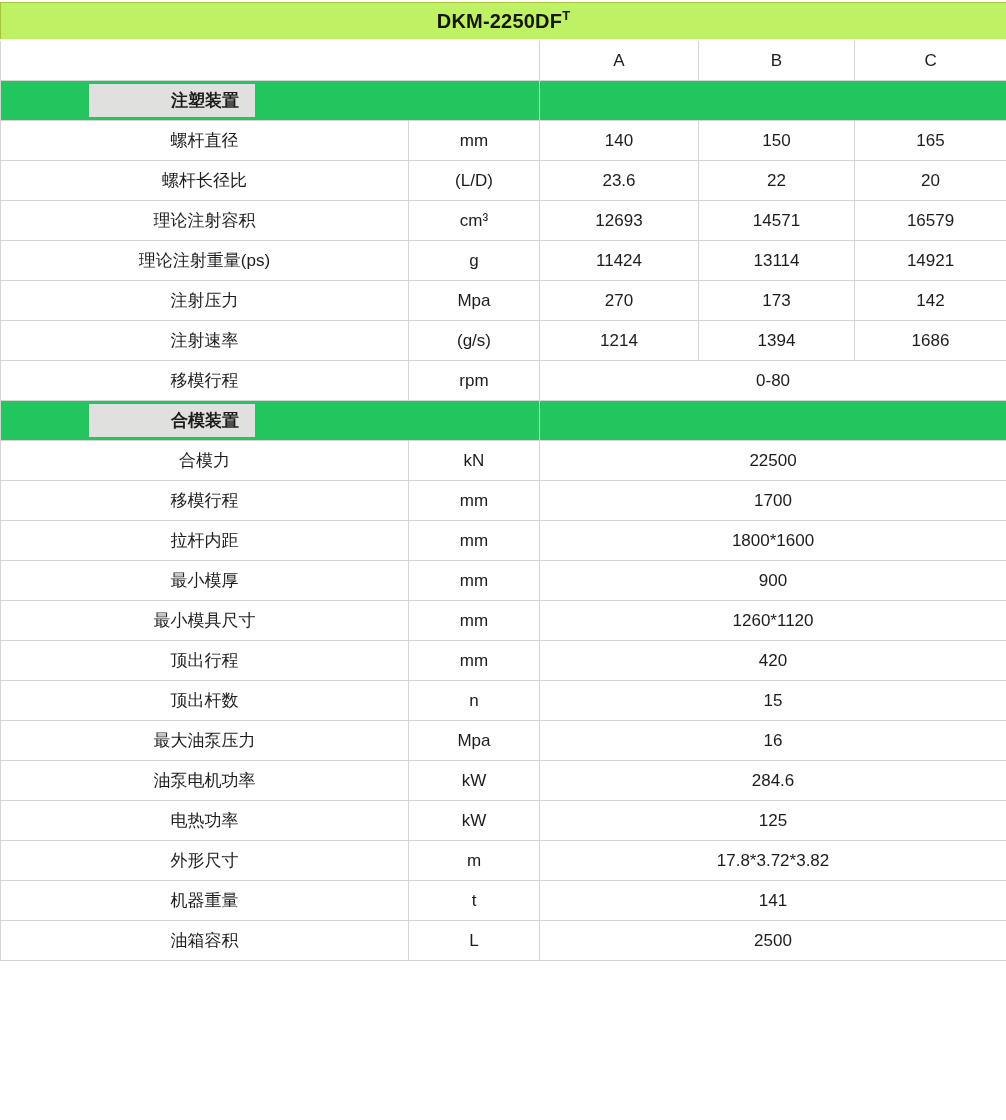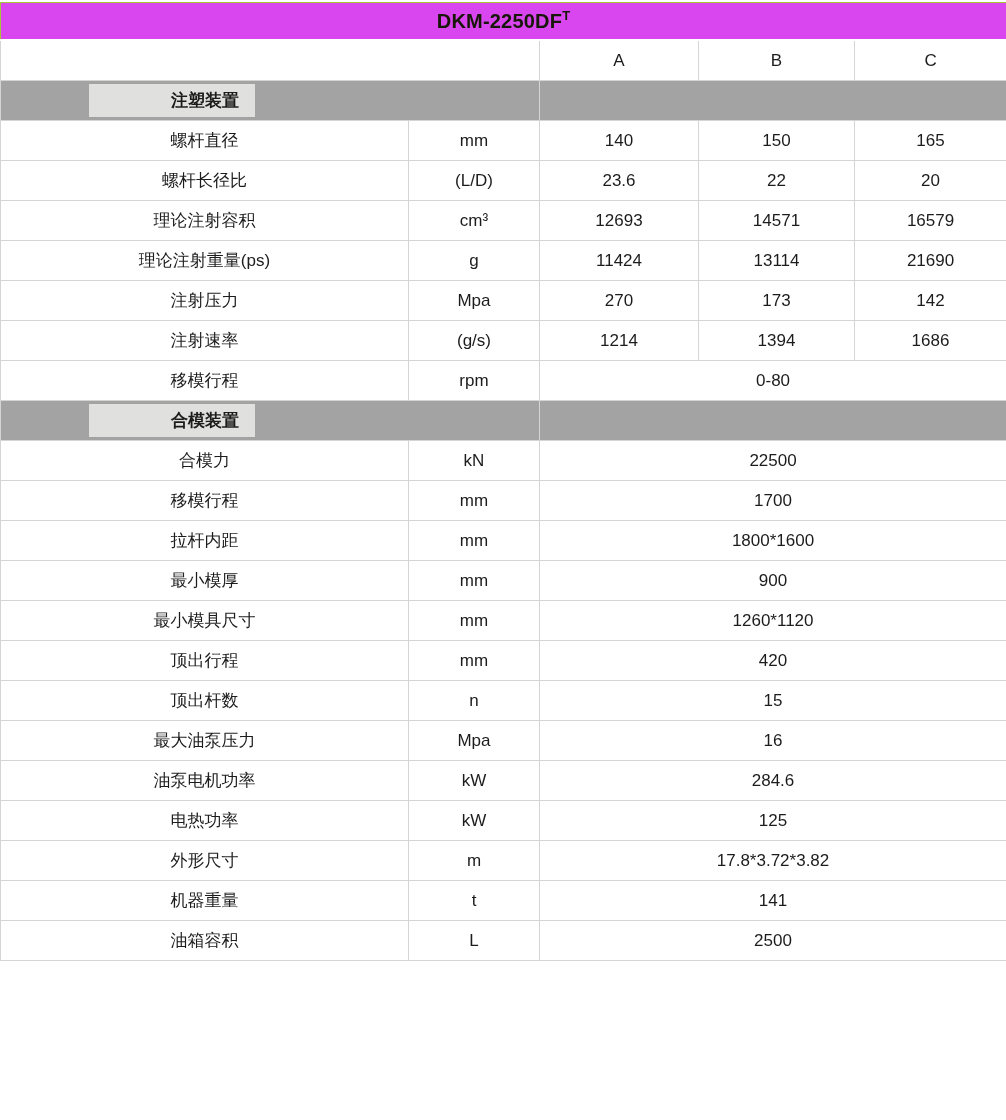--- a/index.html
+++ b/index.html
@@ -23,40 +23,40 @@
     padding: 0;
     text-align: center;
     vertical-align: middle;
     font-size: 17px;
     font-weight: 400;
     overflow: hidden;
     white-space: nowrap;
   }
   
   tr.banner-row th {
-    background: #d946ef;
+    background: #bef264;
     border-color: #a5c63b;
     border-bottom: 2px solid #ffffff;
     height: 36px;
     font-size: 20px;
     font-weight: 700;
     color: #171708;
     letter-spacing: 0.2px;
   }
   tr.banner-row sup {
     font-size: 13px;
     font-weight: 700;
     vertical-align: super;
     line-height: 0;
   }
   
   tr.col-head-row td { font-size: 17px; }
   
   tr.section-row td {
-    background: #a3a3a3;
+    background: #22c55e;
     font-family: Liberation Serif, serif;
   }
   td.section-cell {
     position: relative;
     text-align: left;
   }
   .section-highlight {
     position: absolute;
     left: 88px;
     top: 3px;
@@ -126,21 +126,21 @@
           <td class="unit-cell">cm³</td>
           <td class="value-cell">12693</td>
           <td class="value-cell">14571</td>
           <td class="value-cell">16579</td>
         </tr>
         <tr>
           <td class="label-cell">理论注射重量(ps)</td>
           <td class="unit-cell">g</td>
           <td class="value-cell">11424</td>
           <td class="value-cell">13114</td>
-          <td class="value-cell">21690</td>
+          <td class="value-cell">14921</td>
         </tr>
         <tr>
           <td class="label-cell">注射压力</td>
           <td class="unit-cell">Mpa</td>
           <td class="value-cell">270</td>
           <td class="value-cell">173</td>
           <td class="value-cell">142</td>
         </tr>
         <tr>
           <td class="label-cell">注射速率</td>

